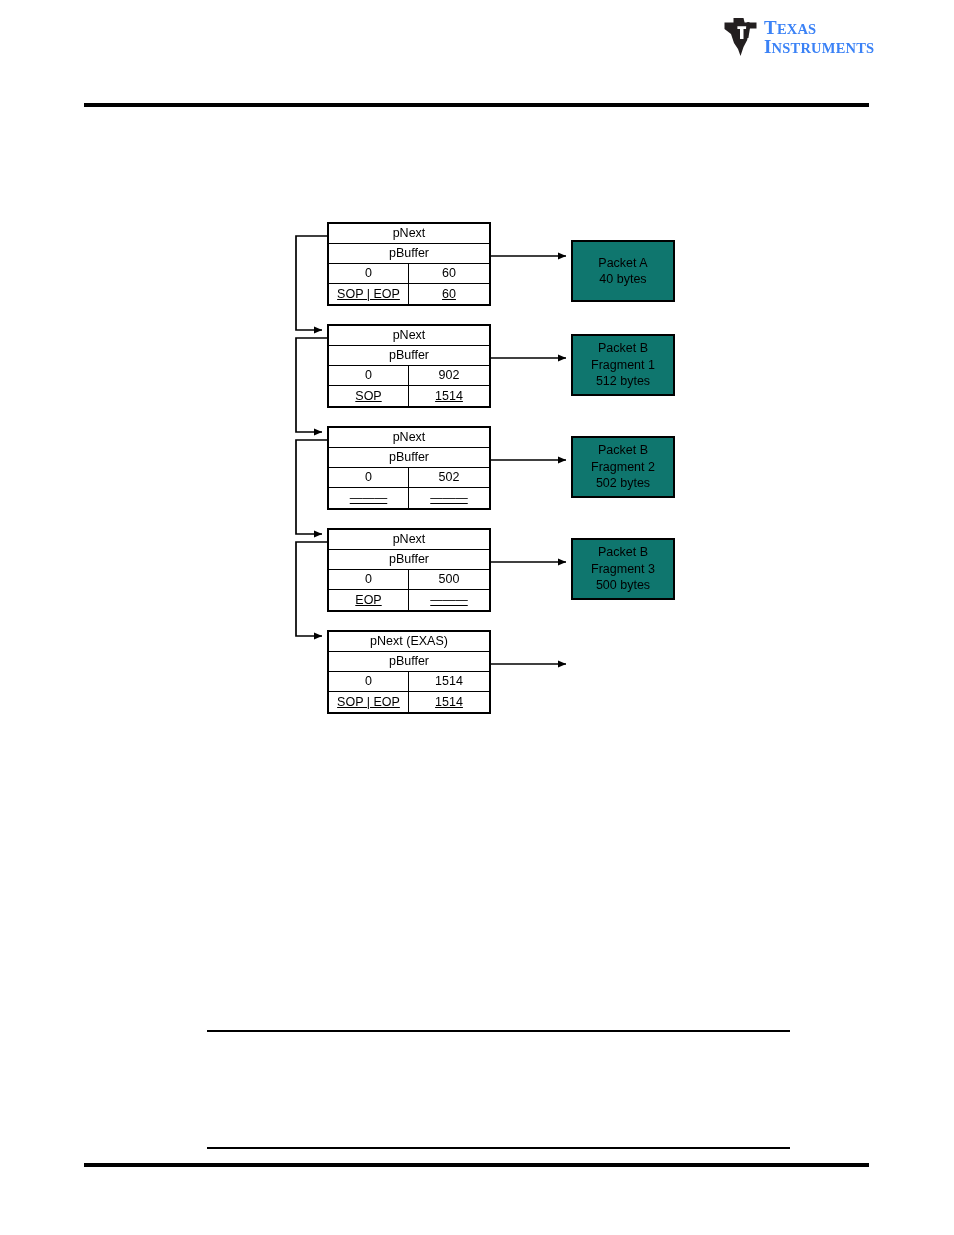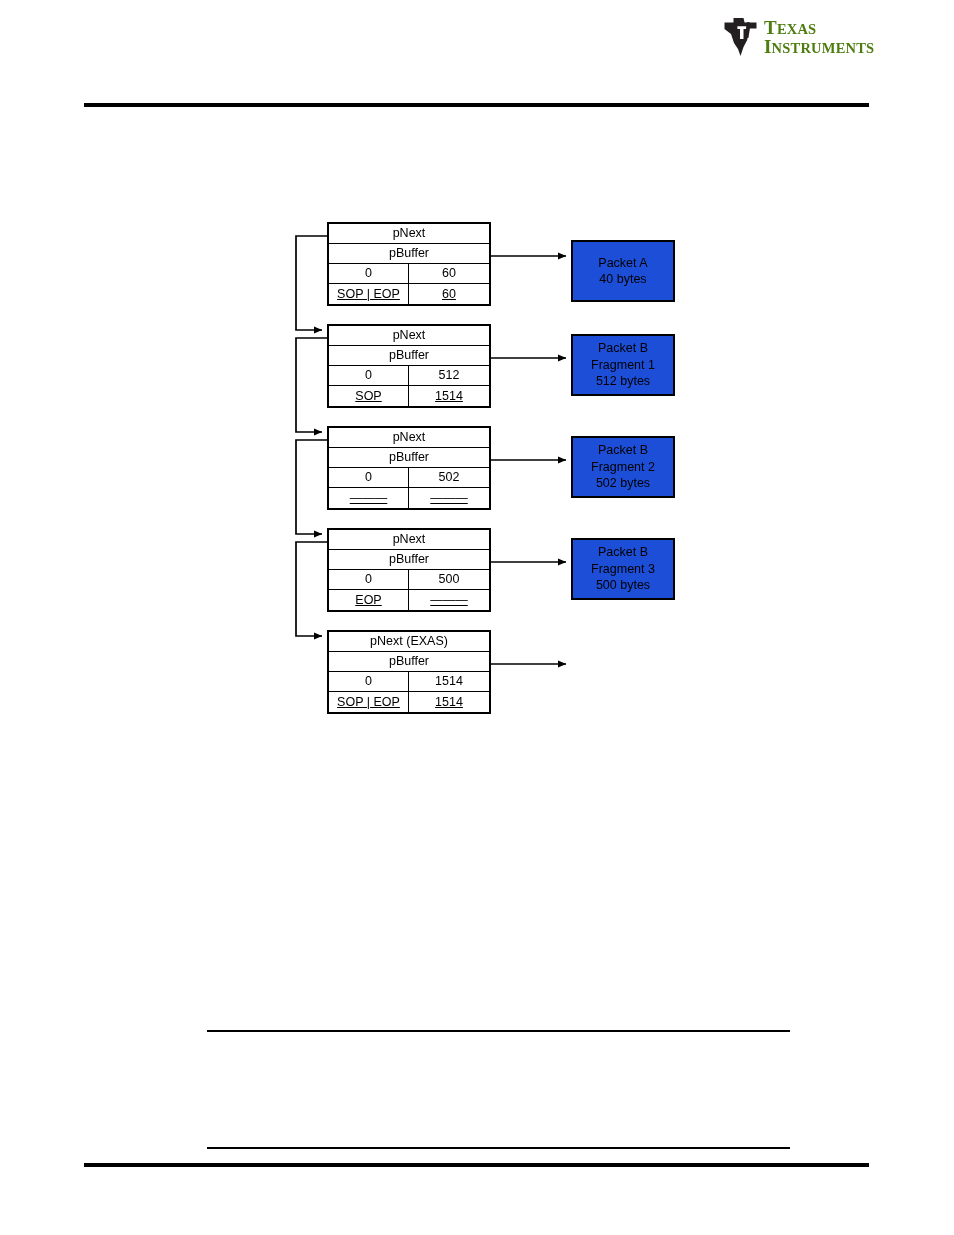--- a/index.html
+++ b/index.html
@@ -31,21 +31,21 @@
     align-items: center;
   }
   #ti-logo .logo-mark {
     width: 38px;
     height: 42px;
     flex: 0 0 auto;
   }
   #ti-logo .logo-words {
     margin-left: 4px;
     font-family: "Liberation Serif", serif;
-    color: #4d7c0f;
+    color: #3b82f6;
     line-height: 1.02;
   }
   #ti-logo .logo-line1,
   #ti-logo .logo-line2 {
     display: block;
     white-space: nowrap;
     font-weight: bold;
     letter-spacing: 0.2px;
   }
   #ti-logo .logo-line1 { font-size: 19px; }
@@ -99,21 +99,21 @@
   .dcell.left { border-right: 1.5px solid #000000; }
   .dcell.full { flex: 1 1 100%; }
 
   
   .packet {
     position: absolute;
     left: 562px;
     width: 104px;
     border: 2.6px solid #000000;
     box-sizing: border-box;
-    background: #1d4ed8;
+    background: #0f766e;
     display: flex;
     flex-direction: column;
     align-items: center;
     justify-content: center;
     text-align: center;
     font-size: 12.5px;
     line-height: 1.32;
   }
   .packet span { display: block; white-space: nowrap; }
 
@@ -204,21 +204,21 @@
     <div class="dgroup" style="top:324px;">
       <div class="descriptor">
         <div class="drow">
           <div class="dcell full">pNext</div>
         </div>
         <div class="drow">
           <div class="dcell full">pBuffer</div>
         </div>
         <div class="drow">
           <div class="dcell left">0</div>
-          <div class="dcell">512</div>
+          <div class="dcell">902</div>
         </div>
         <div class="drow">
           <div class="dcell left">SOP</div>
           <div class="dcell">1514</div>
         </div>
       </div>
       <div class="packet" style="top:10px; height:62px;">
         <span>Packet B</span>
         <span>Fragment 1</span>
         <span>512 bytes</span>

